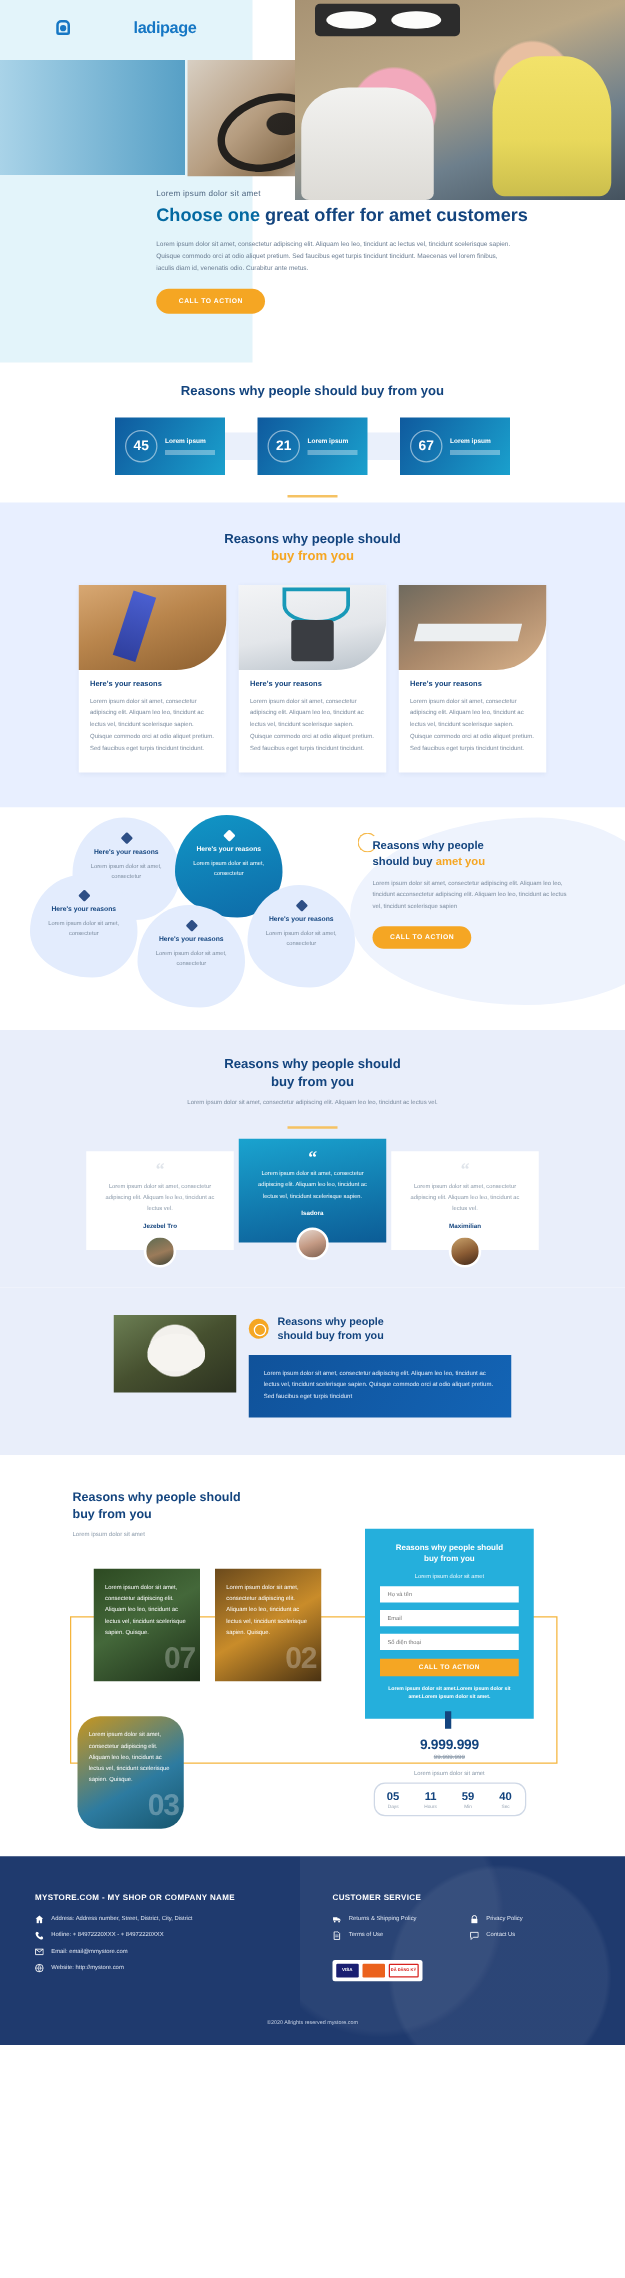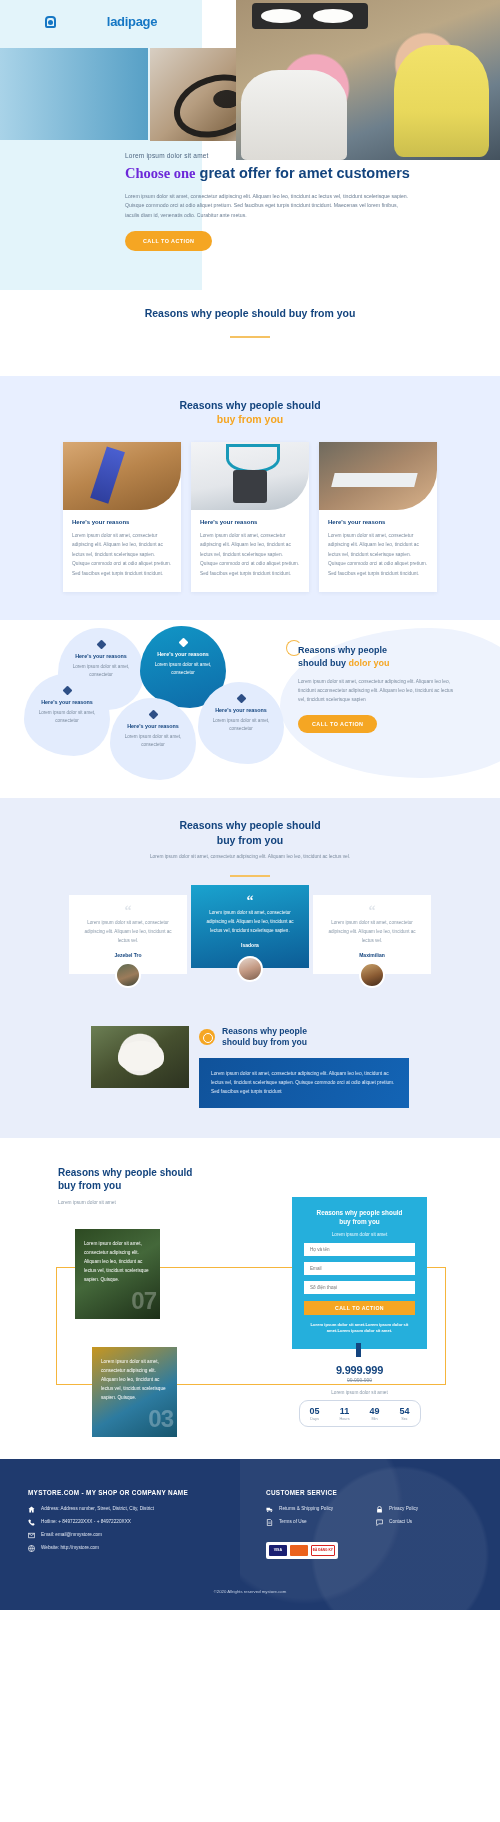--- a/index.html
+++ b/index.html
@@ -72,30 +72,30 @@
     background: #2c2c2c; border-radius: 4px;
   }
   .hero-img-b .lamp:after{
     content:""; position:absolute; left:8%; top:22%; width:34%; height:56%;
     background:#fdfdfb; border-radius:50%;
     box-shadow: 52px 0 0 #fdfdfb;
   }
   .hero-copy { position: absolute; left: 125px; top: 152px; width: 300px; z-index: 5; }
   .hero-eyebrow { font-size: 6.5px; color: #4e6680; letter-spacing: .2px; margin-bottom: 5px; }
   .hero-h1 { font-size: 14.5px; line-height: 1.28; font-weight: bold; color: #13447e; }
-  .hero-h1 .hl { color: #6d28d9; font-family: Liberation Serif, serif; }
+  .hero-h1 .hl { color: #0369a1; }
   .hero-body { font-size: 5.2px; line-height: 1.85; color: #6b7d92; margin-top: 9px; width: 285px; }
   .btn-cta {
     display: inline-block; margin-top: 11px; background: #f5a623; color: #fff;
     font-size: 5.4px; font-weight: bold; letter-spacing: .45px;
     padding: 7px 18px; border-radius: 11px; border: 0; cursor: pointer;
   }
 
   
-  .stats { background:#fff; padding: 16px 0 38px; text-align:center; }
+  .stats { background:#fff; padding: 16px 0 4px; text-align:center; }
   .sec-title { font-size: 10.5px; font-weight: bold; color: #13447e; line-height:1.35; }
   .sec-title .hl { color:#f5a623; }
   .stat-row { display:flex; justify-content:center; align-items:center; gap: 0; margin-top: 14px; position:relative; }
   .stat-rail{ position:absolute; left:110px; right:110px; top:50%; height:22px; transform:translateY(-50%); background:#eaf0fb; }
   .stat-card {
     width: 88px; height: 46px; background: linear-gradient(120deg,#0f5a9e 0%,#1aa0cd 100%);
     display:flex; align-items:center; gap:6px; padding: 0 8px; position:relative; z-index:2;
   }
   .stat-card + .stat-card { margin-left: 26px; }
   .stat-num-ring {
@@ -211,21 +211,21 @@
   .tile {
     position:absolute; width: 85px; height: 90px; color:#fff; padding: 10px 9px 0;
     font-size: 4.7px; line-height: 1.95; overflow:hidden;
   }
   .tile .num {
     position:absolute; right: 4px; bottom: -6px; font-size: 24px; font-weight:bold;
     color: rgba(255,255,255,.28); letter-spacing:-1px;
   }
   .t01 { left: 75px; top: 10px; background: linear-gradient(150deg,#2d4a22 0%,#44683a 45%,#1d2f18 100%); }
   .t02 { left: 172px; top: 10px; background: linear-gradient(150deg,#6b4a1c 0%,#c98c2a 50%,#4a3212 100%); }
-  .t03 { left: 92px; top: 128px; background: linear-gradient(150deg,#c8961f 0%,#2d7ba0 60%,#17566e 100%); }
+  .t03 { left: 62px; top: 128px; background: linear-gradient(150deg,#c8961f 0%,#2d7ba0 60%,#17566e 100%); border-radius: 18px; }
   .t04 { left: 172px; top: 128px; background: linear-gradient(150deg,#e0a119 0%,#c98a1d 40%,#2b5f86 100%); }
   .form-card {
     position:absolute; left: 292px; top: -22px; width: 135px; background:#25afdc; padding: 12px 12px 14px; text-align:center;
   }
   .form-card h4 { font-size: 6.4px; font-weight:bold; color:#fff; line-height:1.4; }
   .form-card .fsub { font-size: 4.6px; color:#ecf9ff; margin-top: 5px; }
   .finput {
     width: 100%; height: 13px; background:#fff; border:0; margin-top: 6px;
     font-size: 4.6px; color:#9aa7b4; padding: 0 6px; font-family:"Liberation Sans", sans-serif;
   }
@@ -292,20 +292,44 @@
     <div class="hero-copy">
       <div class="hero-eyebrow">Lorem ipsum dolor sit amet</div>
       <h1 class="hero-h1"><span class="hl">Choose one</span><span> great offer for amet customers</span></h1>
       <p class="hero-body">Lorem ipsum dolor sit amet, consectetur adipiscing elit. Aliquam leo leo, tincidunt ac lectus vel, tincidunt scelerisque sapien. Quisque commodo orci at odio aliquet pretium. Sed faucibus eget turpis tincidunt tincidunt. Maecenas vel lorem finibus, iaculis diam id, venenatis odio. Curabitur ante metus.</p>
       <button class="btn-cta">CALL TO ACTION</button>
     </div>
   </section>
 
   <section class="stats">
     <h2 class="sec-title">Reasons why people should buy from you</h2>
+    <div class="stat-row">
+      <div class="stat-rail"></div>
+      <div class="stat-card">
+        <div class="stat-num-ring">45</div>
+        <div class="stat-txt">
+          <div class="stat-label">Lorem ipsum</div>
+          <div class="stat-bar"></div>
+        </div>
+      </div>
+      <div class="stat-card">
+        <div class="stat-num-ring">21</div>
+        <div class="stat-txt">
+          <div class="stat-label">Lorem ipsum</div>
+          <div class="stat-bar"></div>
+        </div>
+      </div>
+      <div class="stat-card">
+        <div class="stat-num-ring">67</div>
+        <div class="stat-txt">
+          <div class="stat-label">Lorem ipsum</div>
+          <div class="stat-bar"></div>
+        </div>
+      </div>
+    </div>
     <div class="rule"></div>
   </section>
 
   <section class="reasons">
     <h2 class="sec-title">
       <span>Reasons why people should</span><br>
       <span class="hl">buy from you</span>
     </h2>
     <div class="card-row">
       <div class="r-card">
@@ -356,21 +380,21 @@
     </div>
     <div class="blob b5">
       <div class="dia"></div>
       <div class="bt">Here's your reasons</div>
       <div class="bx">Lorem ipsum dolor sit amet, consectetur</div>
     </div>
     <div class="ring"></div>
     <div class="blob-copy">
       <h3>
         <span>Reasons why people</span><br>
-        <span>should buy </span><span class="hl">dolor you</span>
+        <span>should buy </span><span class="hl">amet you</span>
       </h3>
       <p>Lorem ipsum dolor sit amet, consectetur adipiscing elit. Aliquam leo leo, tincidunt acconsectetur adipiscing elit. Aliquam leo leo, tincidunt ac lectus vel, tincidunt scelerisque sapien</p>
       <button class="btn-cta">CALL TO ACTION</button>
     </div>
   </section>
 
   <section class="testi">
     <h2 class="sec-title">
       <span>Reasons why people should</span><br>
       <span>buy from you</span>
@@ -424,20 +448,24 @@
         <span>buy from you</span>
       </h2>
       <p>Lorem ipsum dolor sit amet</p>
     </div>
     <div class="offer-body">
       <div class="offer-frame"></div>
 
       <div class="tile t01">
         <span>Lorem ipsum dolor sit amet, consectetur adipiscing elit. Aliquam leo leo, tincidunt ac lectus vel, tincidunt scelerisque sapien. Quisque.</span>
         <span class="num">07</span>
+      </div>
+      <div class="tile t02">
+        <span>Lorem ipsum dolor sit amet, consectetur adipiscing elit. Aliquam leo leo, tincidunt ac lectus vel, tincidunt scelerisque sapien. Quisque.</span>
+        <span class="num">02</span>
       </div>
       <div class="tile t03">
         <span>Lorem ipsum dolor sit amet, consectetur adipiscing elit. Aliquam leo leo, tincidunt ac lectus vel, tincidunt scelerisque sapien. Quisque.</span>
         <span class="num">03</span>
       </div>
 
       <div class="form-card">
         <h4>
           <span>Reasons why people should</span><br>
           <span>buy from you</span>
@@ -458,25 +486,25 @@
         <div class="countdown">
           <div class="cd-cell">
             <div class="cd-num">05</div>
             <div class="cd-unit">Days</div>
           </div>
           <div class="cd-cell">
             <div class="cd-num">11</div>
             <div class="cd-unit">Hours</div>
           </div>
           <div class="cd-cell">
-            <div class="cd-num">49</div>
+            <div class="cd-num">59</div>
             <div class="cd-unit">Min</div>
           </div>
           <div class="cd-cell">
-            <div class="cd-num">54</div>
+            <div class="cd-num">40</div>
             <div class="cd-unit">Sec</div>
           </div>
         </div>
       </div>
     </div>
   </section>
 
   <footer class="footer">
     <div class="f-inner">
       <div class="f-col-a">

